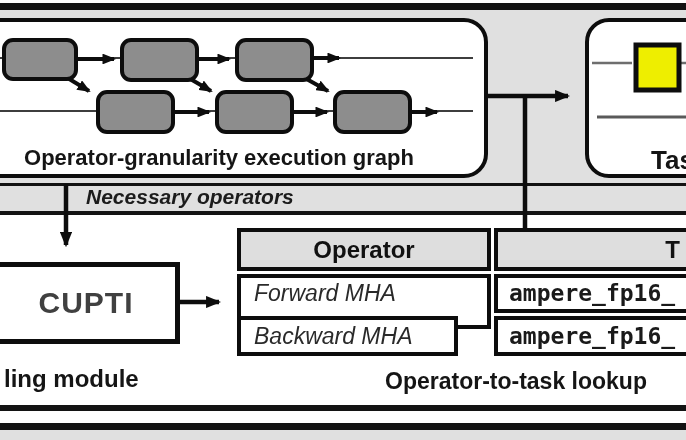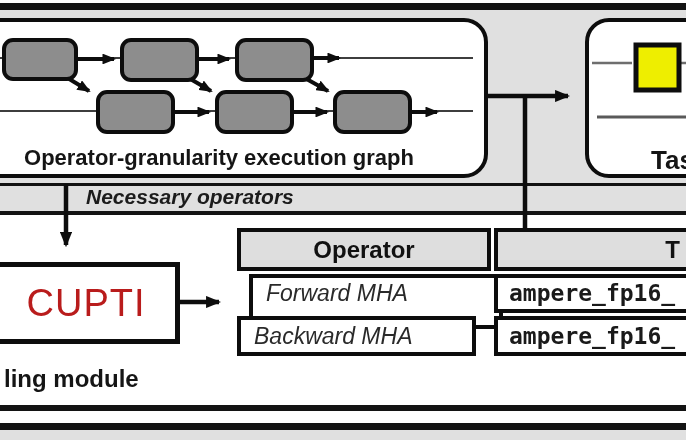--- a/index.html
+++ b/index.html
@@ -12,21 +12,21 @@
   .graybg{background:#e0e0e0;}
   .panel{
     background:#ffffff; border:4px solid #0d0d0d; border-radius:24px;
   }
   .caption{font-weight:bold; color:#151515; white-space:nowrap;}
   .band-label{font-style:italic; font-weight:bold; font-size:21px; color:#1c1c1c; white-space:nowrap;}
   .cupti-box{
     background:#ffffff; border:5px solid #0d0d0d;
     display:flex; align-items:center; justify-content:center;
   }
-  .cupti-label{font-weight:normal; font-size:38px; letter-spacing:1px; color:#b91c1c;}
+  .cupti-label{font-weight:bold; font-size:30px; letter-spacing:1px; color:#404040;}
   .tcell{
     position:absolute; box-sizing:border-box; border:4px solid #0d0d0d;
     background:#ffffff; white-space:nowrap; overflow:hidden;
   }
   .thead{background:#dedede; font-weight:bold; font-size:24px; text-align:center;}
   .top-op{font-style:italic; font-size:23px; color:#2a2a2a; padding-left:13px;}
   .tmono{font-family:"DejaVu Sans Mono", monospace; font-weight:bold; font-size:23px; padding-left:11px; color:#1a1a1a;}
   svg{position:absolute; left:0; top:0; pointer-events:none;}
 </style>
 </head>
@@ -94,25 +94,26 @@
   </svg>
 
   <div class="abs caption" style="left:-16px;top:145px;width:470px;text-align:center;font-size:22px;">Operator-granularity execution graph</div>
 
   <div class="abs caption" style="left:651px;top:145px;font-size:26px;">Tas</div>
 
   <div class="abs band-label" style="left:86px;top:185px;">Necessary operators</div>
 
   <div class="abs caption" style="left:4px;top:365px;font-size:24px;">ling module</div>
 
+  <div class="abs caption" style="left:385px;top:368px;font-size:23px;">Operator-to-task lookup</div>
 
   <div>
     <div class="tcell thead" style="left:237px;top:228px;width:254px;height:43px;line-height:36px;">Operator</div>
     <div class="tcell thead" style="left:494px;top:228px;width:200px;height:43px;line-height:36px;text-align:right;padding-right:10px;">T</div>
 
-    <div class="tcell top-op" style="left:249px;top:274px;width:254px;height:55px;line-height:31px;">Forward MHA</div>
+    <div class="tcell top-op" style="left:237px;top:274px;width:254px;height:55px;line-height:31px;">Forward MHA</div>
     <div class="tcell tmono" style="left:494px;top:274px;width:200px;height:39px;line-height:31px;">ampere_fp16_</div>
 
-    <div class="tcell top-op" style="left:237px;top:316px;width:239px;height:40px;line-height:32px;">Backward MHA</div>
+    <div class="tcell top-op" style="left:237px;top:316px;width:221px;height:40px;line-height:32px;">Backward MHA</div>
     <div class="tcell tmono" style="left:494px;top:316px;width:200px;height:40px;line-height:32px;">ampere_fp16_</div>
   </div>
 
 </div>
 
 </body></html>

